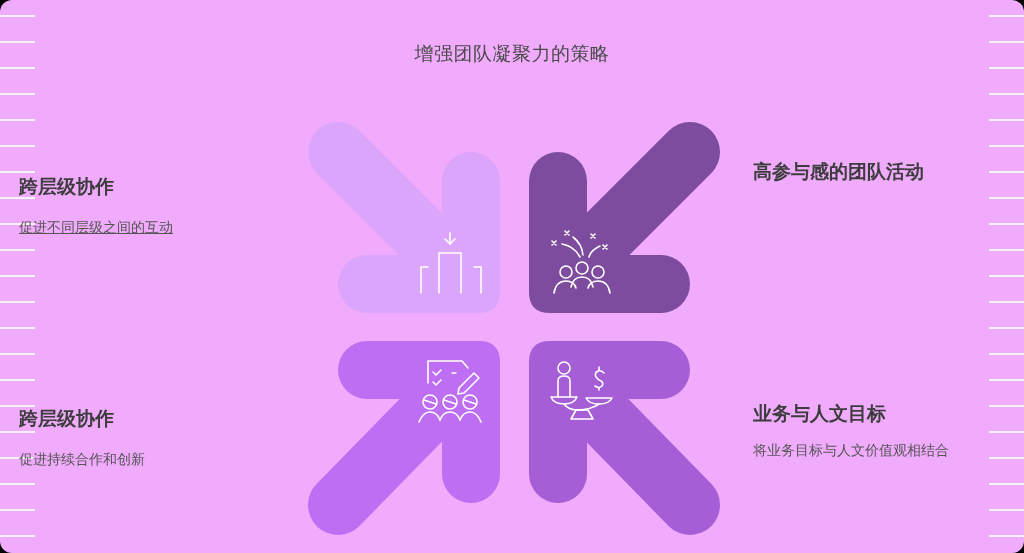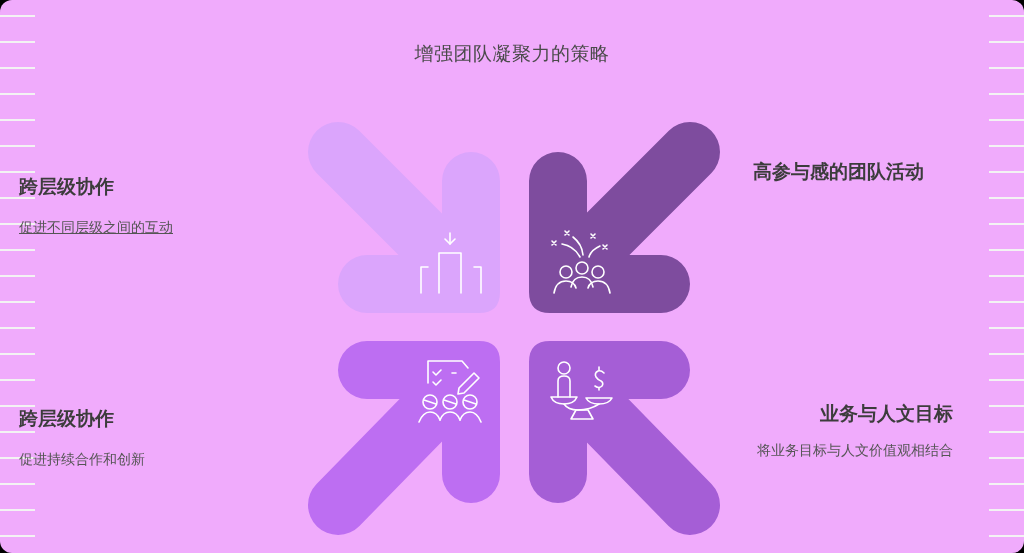--- a/index.html
+++ b/index.html
@@ -14,21 +14,21 @@
   .block { position: absolute; }
   .block h3 { margin: 0; font-size: 19px; font-weight: bold; color: #3c3c3c; line-height: 26px; }
   .block p { margin: 0; font-size: 14px; color: #555; line-height: 20px; }
   .left { }
   .tl { right: 745px; top: 173px; width: 260px; }
   .tl p { margin-top: 18px; text-decoration: underline; }
   .bl { right: 745px; top: 405px; width: 260px; }
   .bl p { margin-top: 18px; }
   .tr { left: 753px; top: 158px; width: 200px; }
   .tr p { margin-top: 18px; }
-  .br { left: 753px; top: 400px; width: 200px; text-align: right; }
+  .br { left: 753px; top: 400px; width: 200px; }
   .br p { margin-top: 14px; }
 </style>
 </head>
 <body>
 
 <div class="page">
   <div class="edge-lines edge-left"></div>
   <div class="edge-lines edge-right"></div>
 
   <div class="title">增强团队凝聚力的策略</div>

